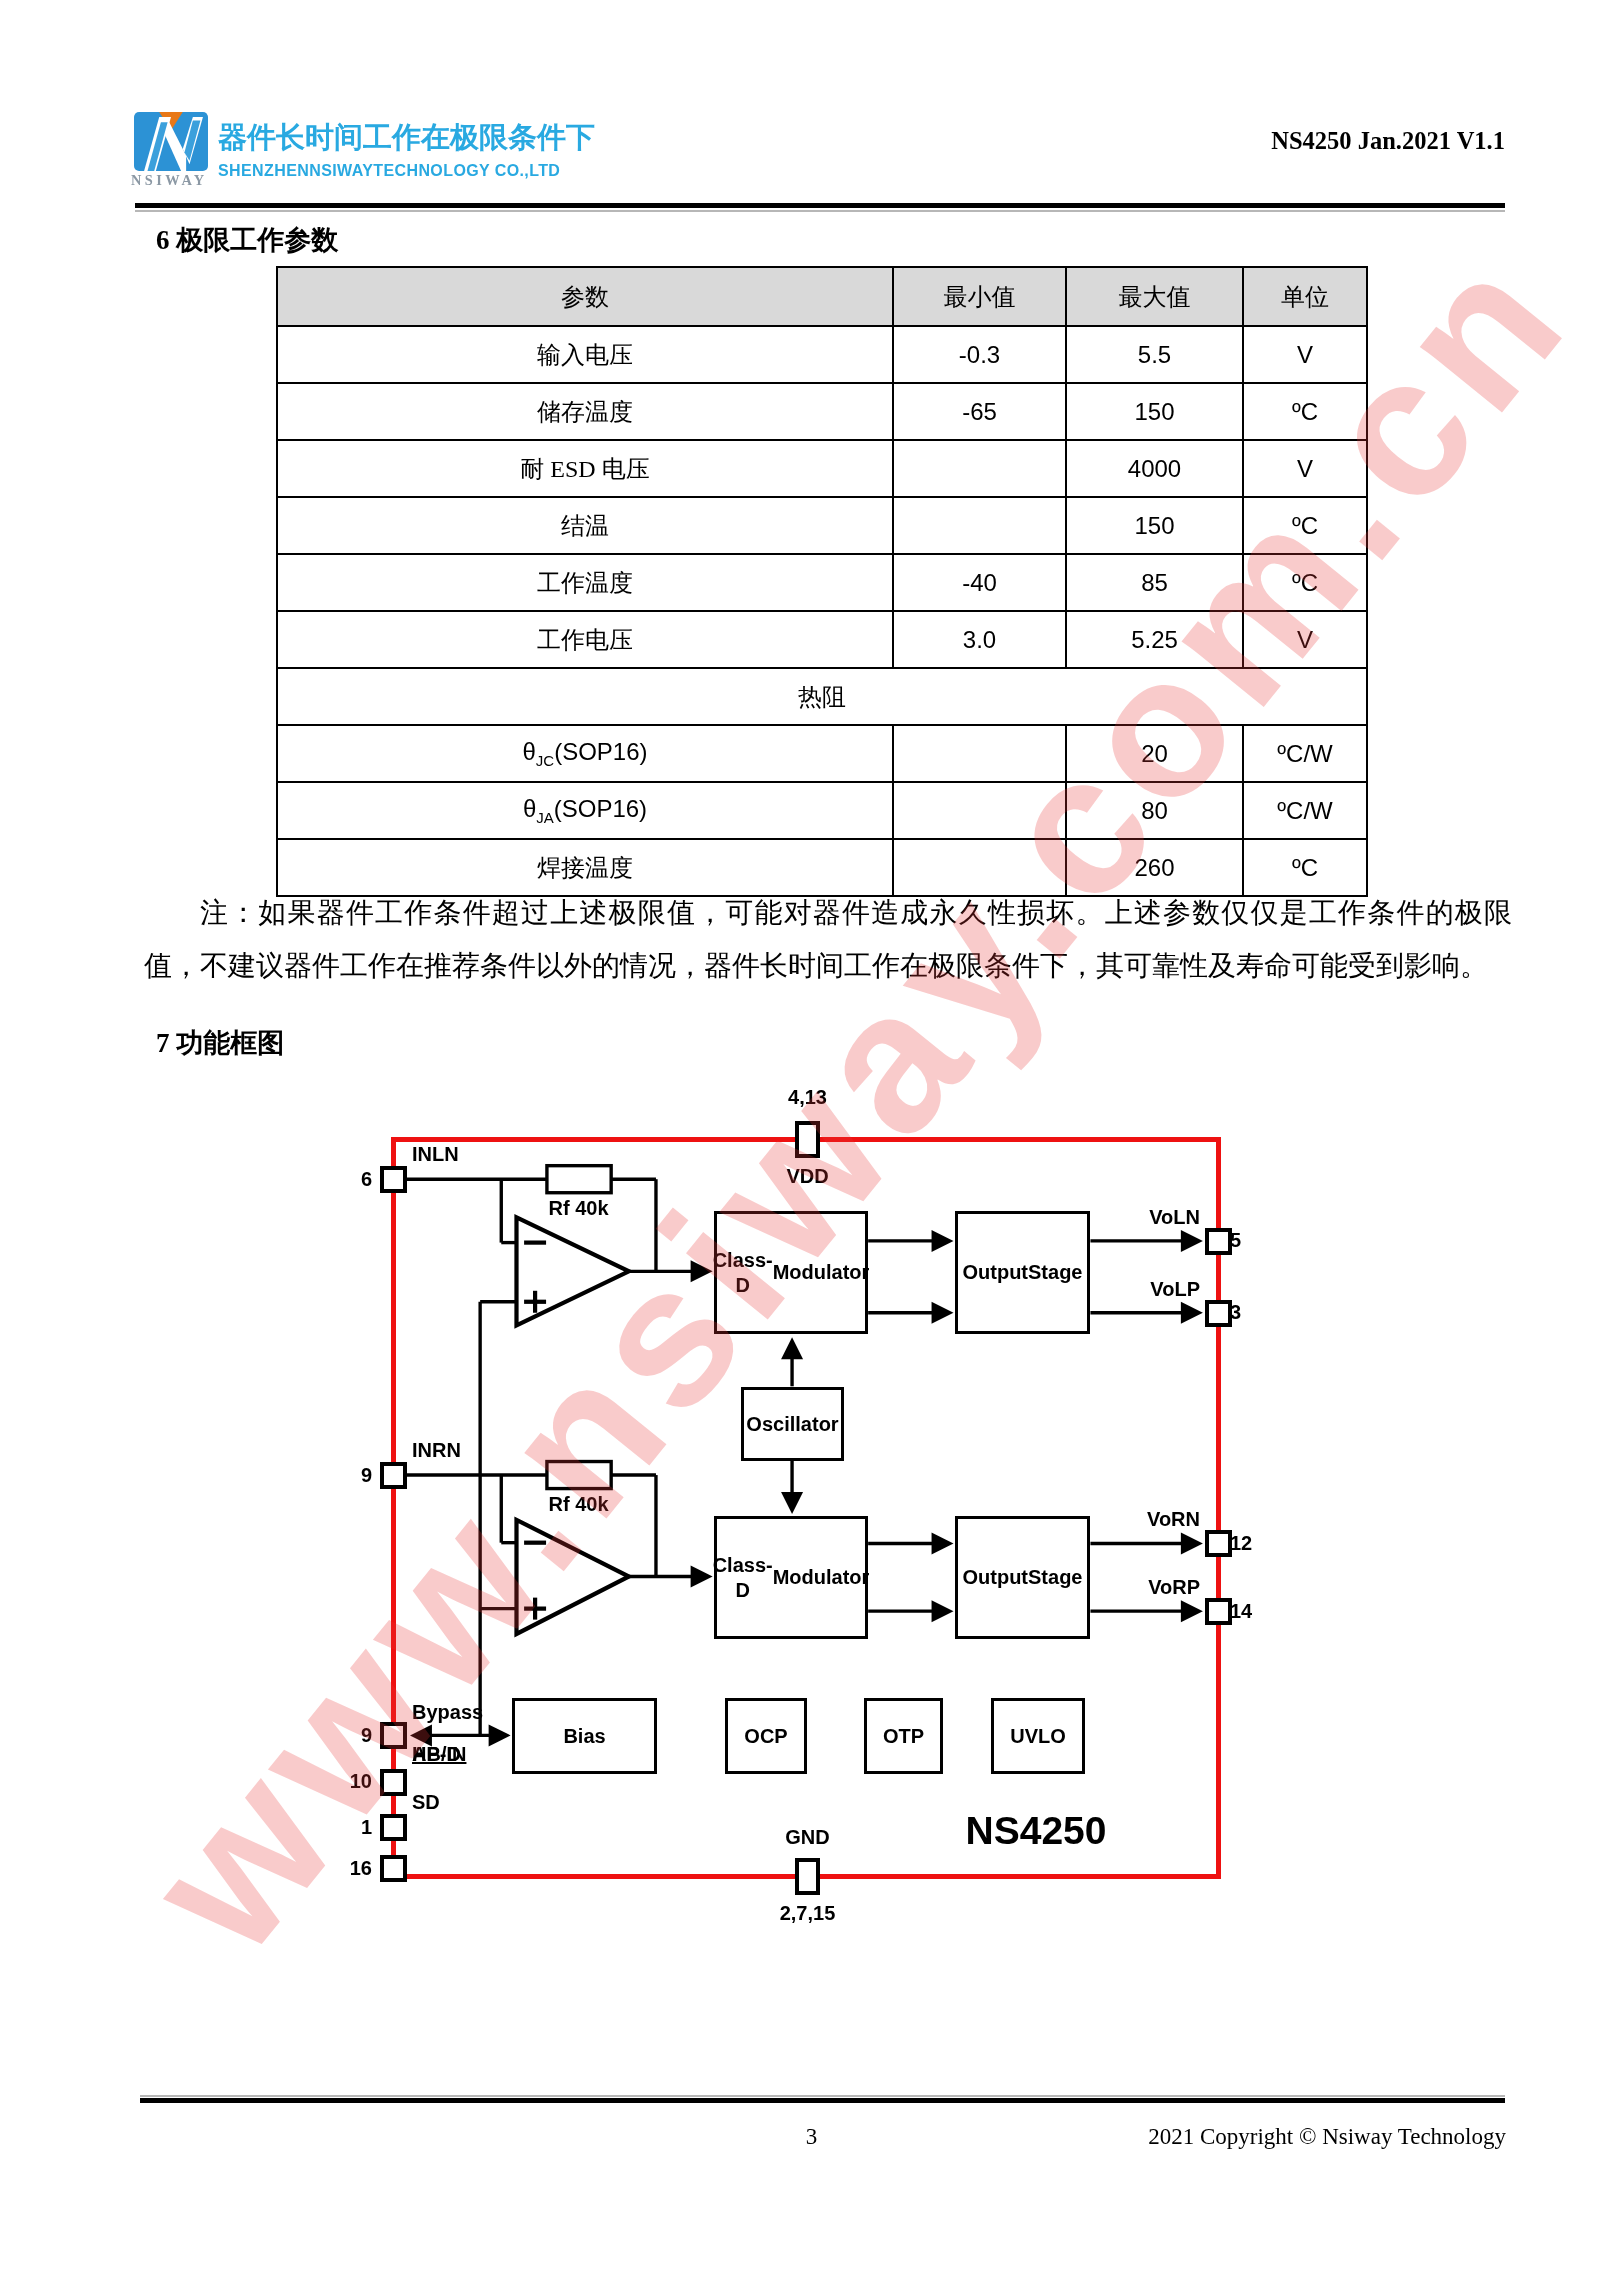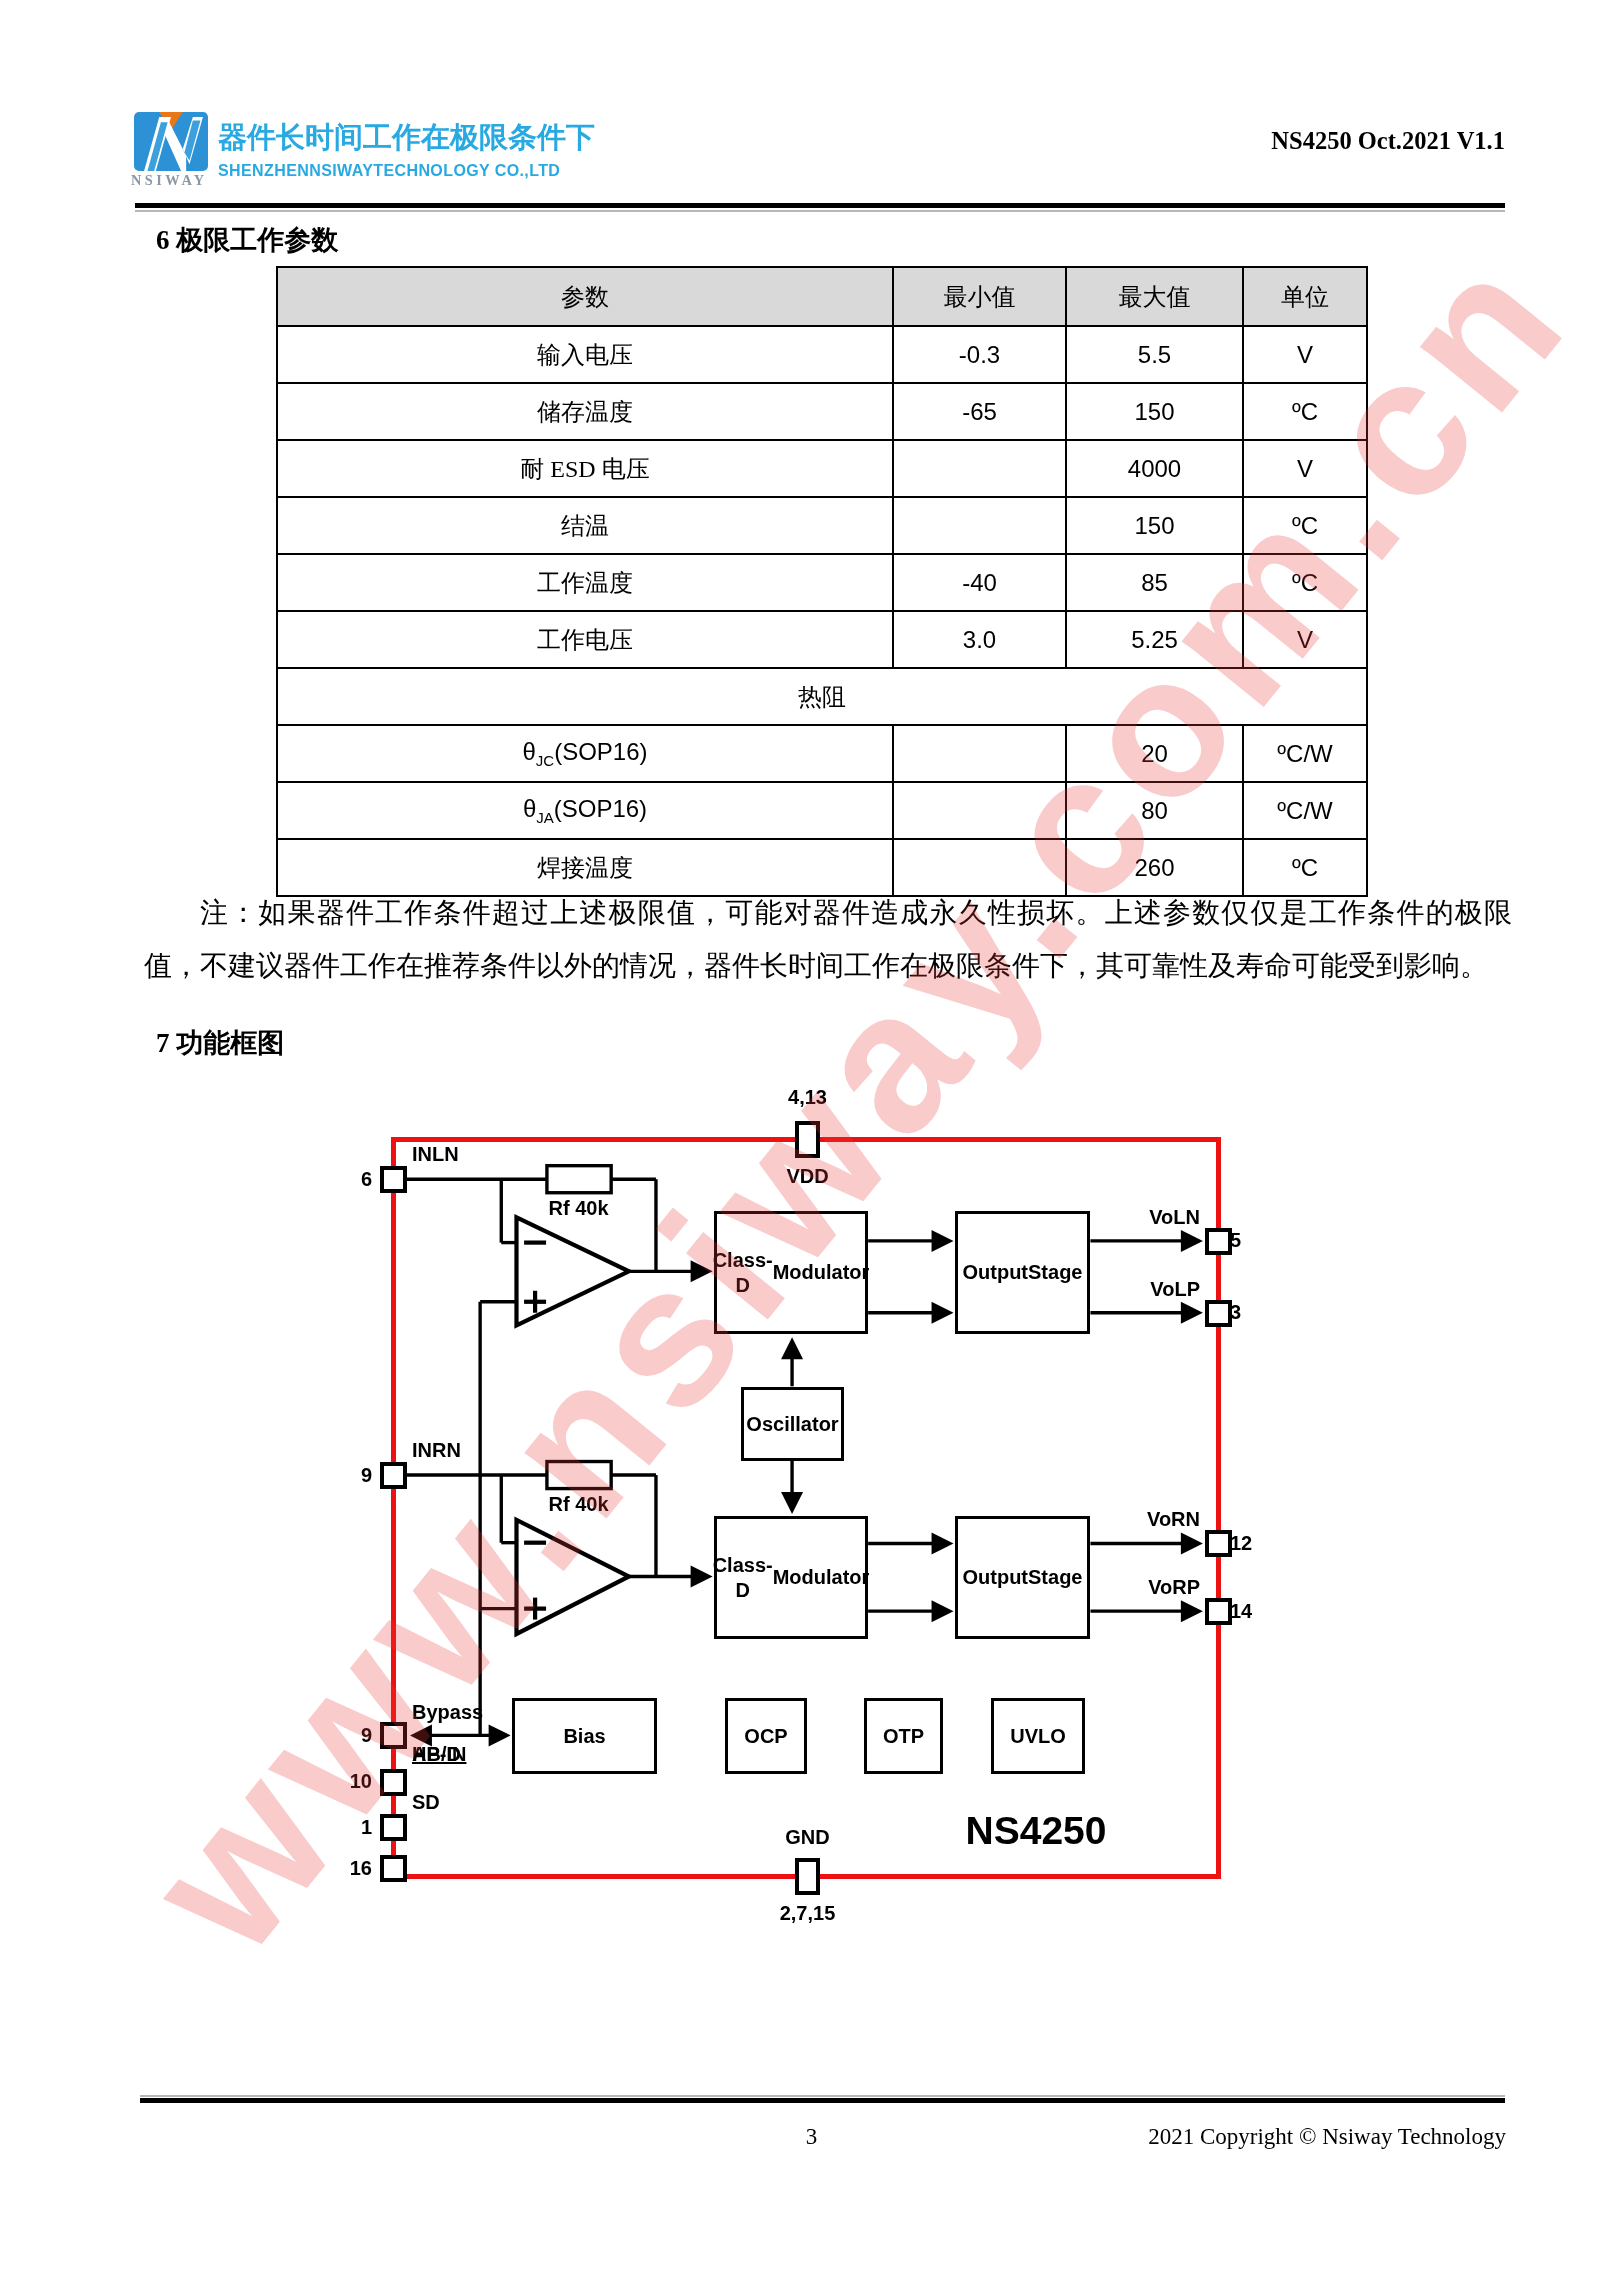--- a/index.html
+++ b/index.html
@@ -72,21 +72,21 @@
       <polygon points="12,70 30,6 44,6 26,70" fill="#ffffff"></polygon>
       <polygon points="30,12 42,12 62,52 62,70 56,70" fill="#ffffff"></polygon>
       <polygon points="58,44 70,6 82,6 66,62" fill="#ffffff"></polygon>
       <polygon points="16,70 32,12 40,12 24,70" fill="#3ba0dc"></polygon>
       <polygon points="60,48 70,10 79,10 66,58" fill="#3ba0dc"></polygon>
     </svg>
   </div>
   <div class="abs logo-nsiway z1">NSIWAY</div>
   <div class="abs company-cn z1">器件长时间工作在极限条件下</div>
   <div class="abs company-en z1">SHENZHENNSIWAYTECHNOLOGY CO.,LTD</div>
-  <div class="abs doc-ref z1">NS4250 Oct.2021 V1.1</div>
+  <div class="abs doc-ref z1">NS4250 Jan.2021 V1.1</div>
   <div class="abs rule z1" style="left:135px;top:203px;width:1370px;"></div>
   <div class="abs rule-thin z1" style="left:135px;top:210px;width:1370px;"></div>
 
   <div class="abs sec-heading z1" style="left:156px;top:222px;">6  极限工作参数</div>
 
   <div class="abs z1" style="left:276px;top:266px;">
     <table class="limits">
       <colgroup>
           <col style="width:616px">
           <col style="width:173px">

